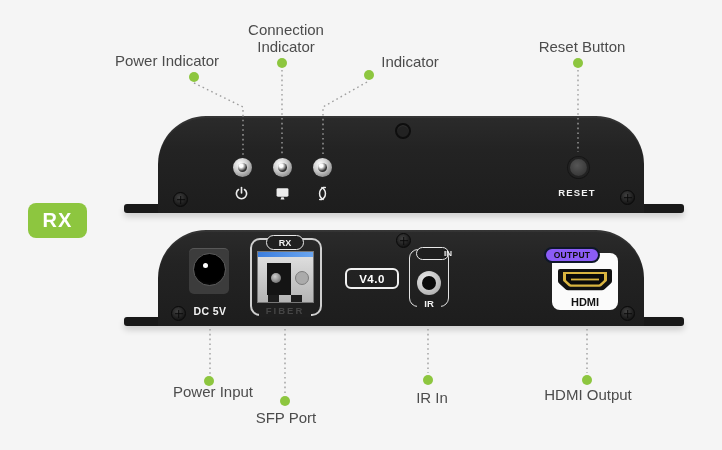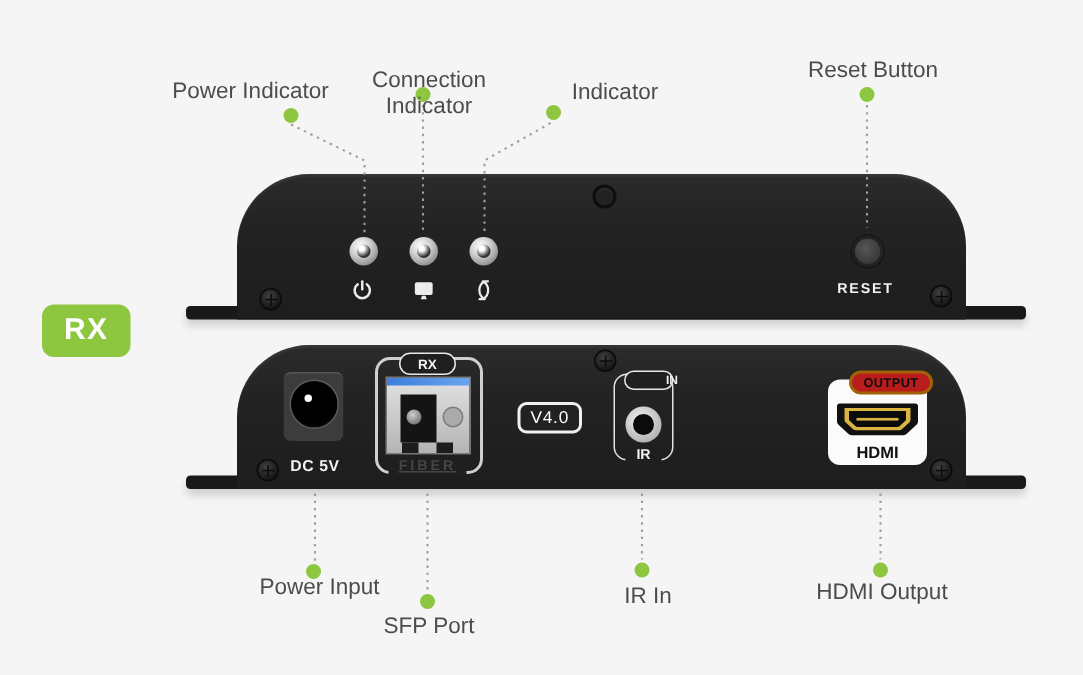--- a/index.html
+++ b/index.html
@@ -98,39 +98,39 @@
   .sfp-cage .latch-circle { position:absolute; left:4px; top:10px; width:10px; height:10px; border-radius:50%;
     background:radial-gradient(circle at 40% 35%, #cfcfcf, #6f6f6f 80%); }
   .sfp-cage .face-circle { position:absolute; left:37px; top:19px; width:14px; height:14px; border-radius:50%;
     background:#ababab; border:1px solid #7e7e7e; }
   .sfp-cage .tab { position:absolute; bottom:0; width:11px; height:7px; background:#1d1d1d; }
   .cover-label {
     position:absolute; background:#1f1f1f; text-align:center; font-weight:bold;
     display:flex; align-items:center; justify-content:center;
   }
   .version-badge {
-    position:absolute; left:345px; top:268px; width:43px; height:21px;
+    position:absolute; left:345px; top:268px; width:54px; height:21px;
     border:2px solid #f0f0f0; border-radius:6px; color:#ffffff;
-    font-size:11.5px; font-weight:normal; letter-spacing:0.5px;
+    font-size:11.5px; font-weight:bold; letter-spacing:0.5px;
     display:flex; align-items:center; justify-content:center;
   }
   .ir-jack {
     position:absolute; left:417px; top:271px; width:24px; height:24px; border-radius:50%;
     background:radial-gradient(circle at 40% 35%, #efefef, #ababab 85%);
   }
   .ir-jack i {
     position:absolute; left:5px; top:5px; width:14px; height:14px; border-radius:50%; background:#0b0b0b;
   }
   .hdmi-panel {
     position:absolute; left:552px; top:253px; width:66px; height:57px;
     background:#fbfbfb; border-radius:8px;
   }
   .output-stadium {
-    position:absolute; left:566px; top:247px; width:56px; height:16px;
-    background:#b91c1c; border:2px solid #a16207; border-radius:9px;
+    position:absolute; left:544px; top:247px; width:56px; height:16px;
+    background:#8b5cf6; border:2px solid #0f172a; border-radius:9px;
     color:#0d0d0d; font-size:8.5px; font-weight:bold; letter-spacing:0.3px;
     display:flex; align-items:center; justify-content:center;
   }
   .gold { fill:var(--hdmi-gold,#d9b440); }
 </style>
 </head>
 <body>
 
 <div class="canvas">
 
@@ -181,21 +181,21 @@
   <div class="stadium" style="left:266px; top:235px; width:38px; height:15px; font-size:9px;">RX</div>
   <div class="sfp-cage">
     <div class="blue-bar"></div>
     <div class="latch">
       <div class="latch-circle"></div>
     </div>
     <div class="face-circle"></div>
     <div class="tab" style="left:10px;"></div>
     <div class="tab" style="left:33px;"></div>
   </div>
-  <div class="cover-label" style="left:259px; top:304px; width:52px; height:13px; font-size:9.5px; letter-spacing:2px; color:#454545;text-decoration:underline;">FIBER</div>
+  <div class="cover-label" style="left:259px; top:304px; width:52px; height:13px; font-size:9.5px; letter-spacing:2px; color:#454545;">FIBER</div>
 
   <div class="version-badge">V4.0</div>
   <div class="screw" style="left:396px; top:233px;"></div>
 
   <div class="outline-box" style="left:409px; top:249px; width:40px; height:58px; border-width:1.5px; border-radius:9px; border-color:#e3e3e3;"></div>
   <div class="stadium" style="left:416px; top:247px; width:27px; height:13px; font-size:8px; border-radius:7px;padding-left:31px;">IN</div>
   <div class="ir-jack">
       <i></i>
     </div>
   <div class="cover-label" style="left:417px; top:297px; width:24px; height:13px; font-size:9.5px; color:#f2f2f2;">IR</div>
@@ -227,21 +227,21 @@
   <div class="dot" style="left:364px; top:70px;"></div>
   <div class="dot" style="left:573px; top:58px;"></div>
   <div class="dot" style="left:204px; top:376px;"></div>
   <div class="dot" style="left:280px; top:396px;"></div>
   <div class="dot" style="left:423px; top:375px;"></div>
   <div class="dot" style="left:582px; top:375px;"></div>
 
   <div class="callout" style="left:167px; top:52px;">
     <div>Power Indicator</div>
   </div>
-  <div class="callout" style="left:286px; top:21px;margin-top:24px;">
+  <div class="callout" style="left:286px; top:21px;">
     <div>Connection</div>
     <div>Indicator</div>
   </div>
   <div class="callout" style="left:410px; top:53px;">
     <div>Indicator</div>
   </div>
   <div class="callout" style="left:582px; top:38px;">
     <div>Reset Button</div>
   </div>
   <div class="callout" style="left:213px; top:383px;">

